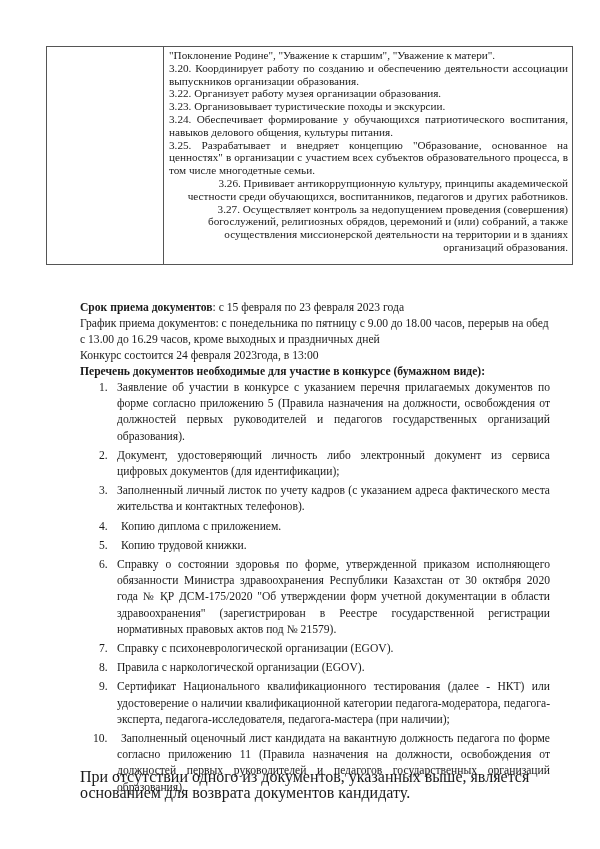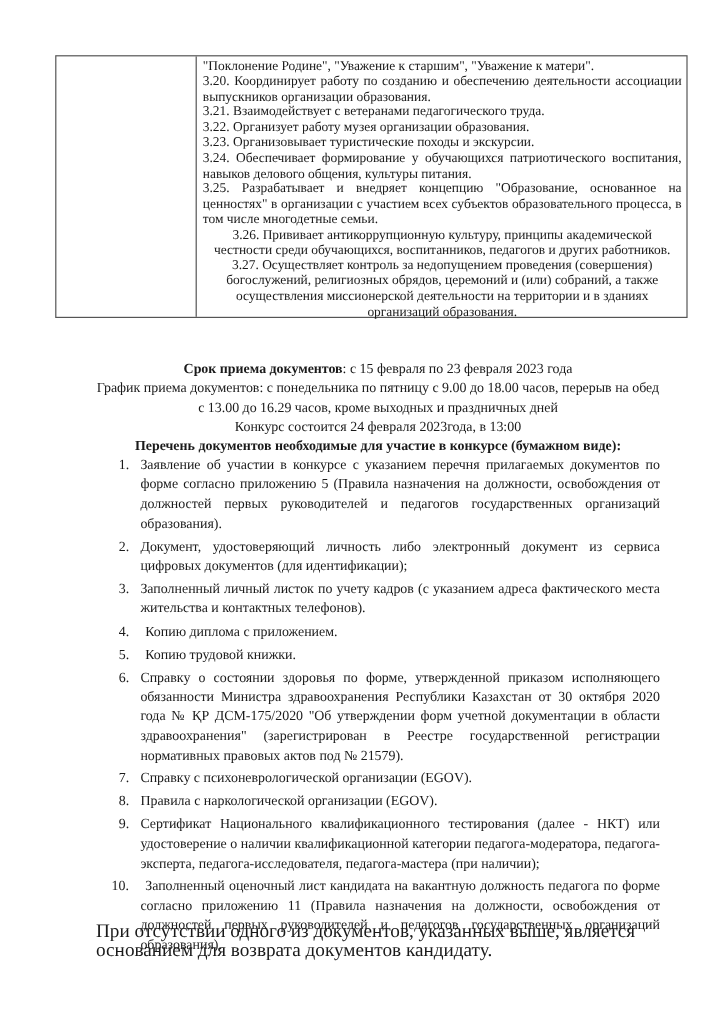--- a/index.html
+++ b/index.html
@@ -6,25 +6,25 @@
   body { width: 600px; height: 849px; position: relative; overflow: hidden;
          font-family: "Liberation Serif", "DejaVu Serif", serif; color: #1a1a1a; }
   .page { position: absolute; left: 0; top: 0; width: 600px; height: 849px; }
 
   
   .tbl { position: absolute; left: 46px; top: 46px; width: 527px; height: 219px;
          border: 1px solid #555; box-sizing: border-box; display: flex; }
   .tbl .c1 { width: 117px; border-right: 1px solid #555; box-sizing: border-box; flex: none; }
   .tbl .c2 { flex: 1; padding: 2px 4px 0 5px; font-size: 11.2px; line-height: 12.8px; }
   .tbl .c2 p { margin: 0; text-align: justify; }
-  .tbl .c2 p.last-left { text-align: center; }
+  .tbl .c2 p.last-left { text-align: right; }
 
   
   .body { position: absolute; left: 80px; top: 300px; width: 470px; font-size: 11.6px; line-height: 16px; }
-  .body p { margin: 0; text-align: center; }
+  .body p { margin: 0; }
   .body b { font-weight: bold; }
   .just { text-align: justify; }
 
   ol.docs { list-style: none; margin: 0; padding: 0; }
   ol.docs li { position: relative; padding-left: 37px; text-align: justify; line-height: 16.2px; }
   ol.docs li .num { position: absolute; left: 19px; top: 0; }
   ol.docs li .txt { display: block; }
   ol.docs li.g { margin-bottom: 3px; }
   ol.docs li.indent .txt { text-indent: 4px; }
 
@@ -34,21 +34,20 @@
 </head>
 <body>
 
 <div class="page">
 
   <div class="tbl">
     <div class="c1"></div>
     <div class="c2">
       <p>"Поклонение Родине", "Уважение к старшим", "Уважение к матери".</p>
       <p>3.20. Координирует работу по созданию и обеспечению деятельности ассоциации выпускников организации образования.</p>
-      <p>3.21. Взаимодействует с ветеранами педагогического труда.</p>
       <p>3.22. Организует работу музея организации образования.</p>
       <p>3.23. Организовывает туристические походы и экскурсии.</p>
       <p>3.24. Обеспечивает формирование у обучающихся патриотического воспитания, навыков делового общения, культуры питания.</p>
       <p>3.25. Разрабатывает и внедряет концепцию "Образование, основанное на ценностях" в организации с участием всех субъектов образовательного процесса, в том числе многодетные семьи.</p>
       <p class="last-left">3.26. Прививает антикоррупционную культуру, принципы академической честности среди обучающихся, воспитанников, педагогов и других работников.</p>
       <p class="last-left">3.27. Осуществляет контроль за недопущением проведения (совершения) богослужений, религиозных обрядов, церемоний и (или) собраний, а также осуществления миссионерской деятельности на территории и в зданиях организаций образования.</p>
     </div>
   </div>
 
   <div class="body">

